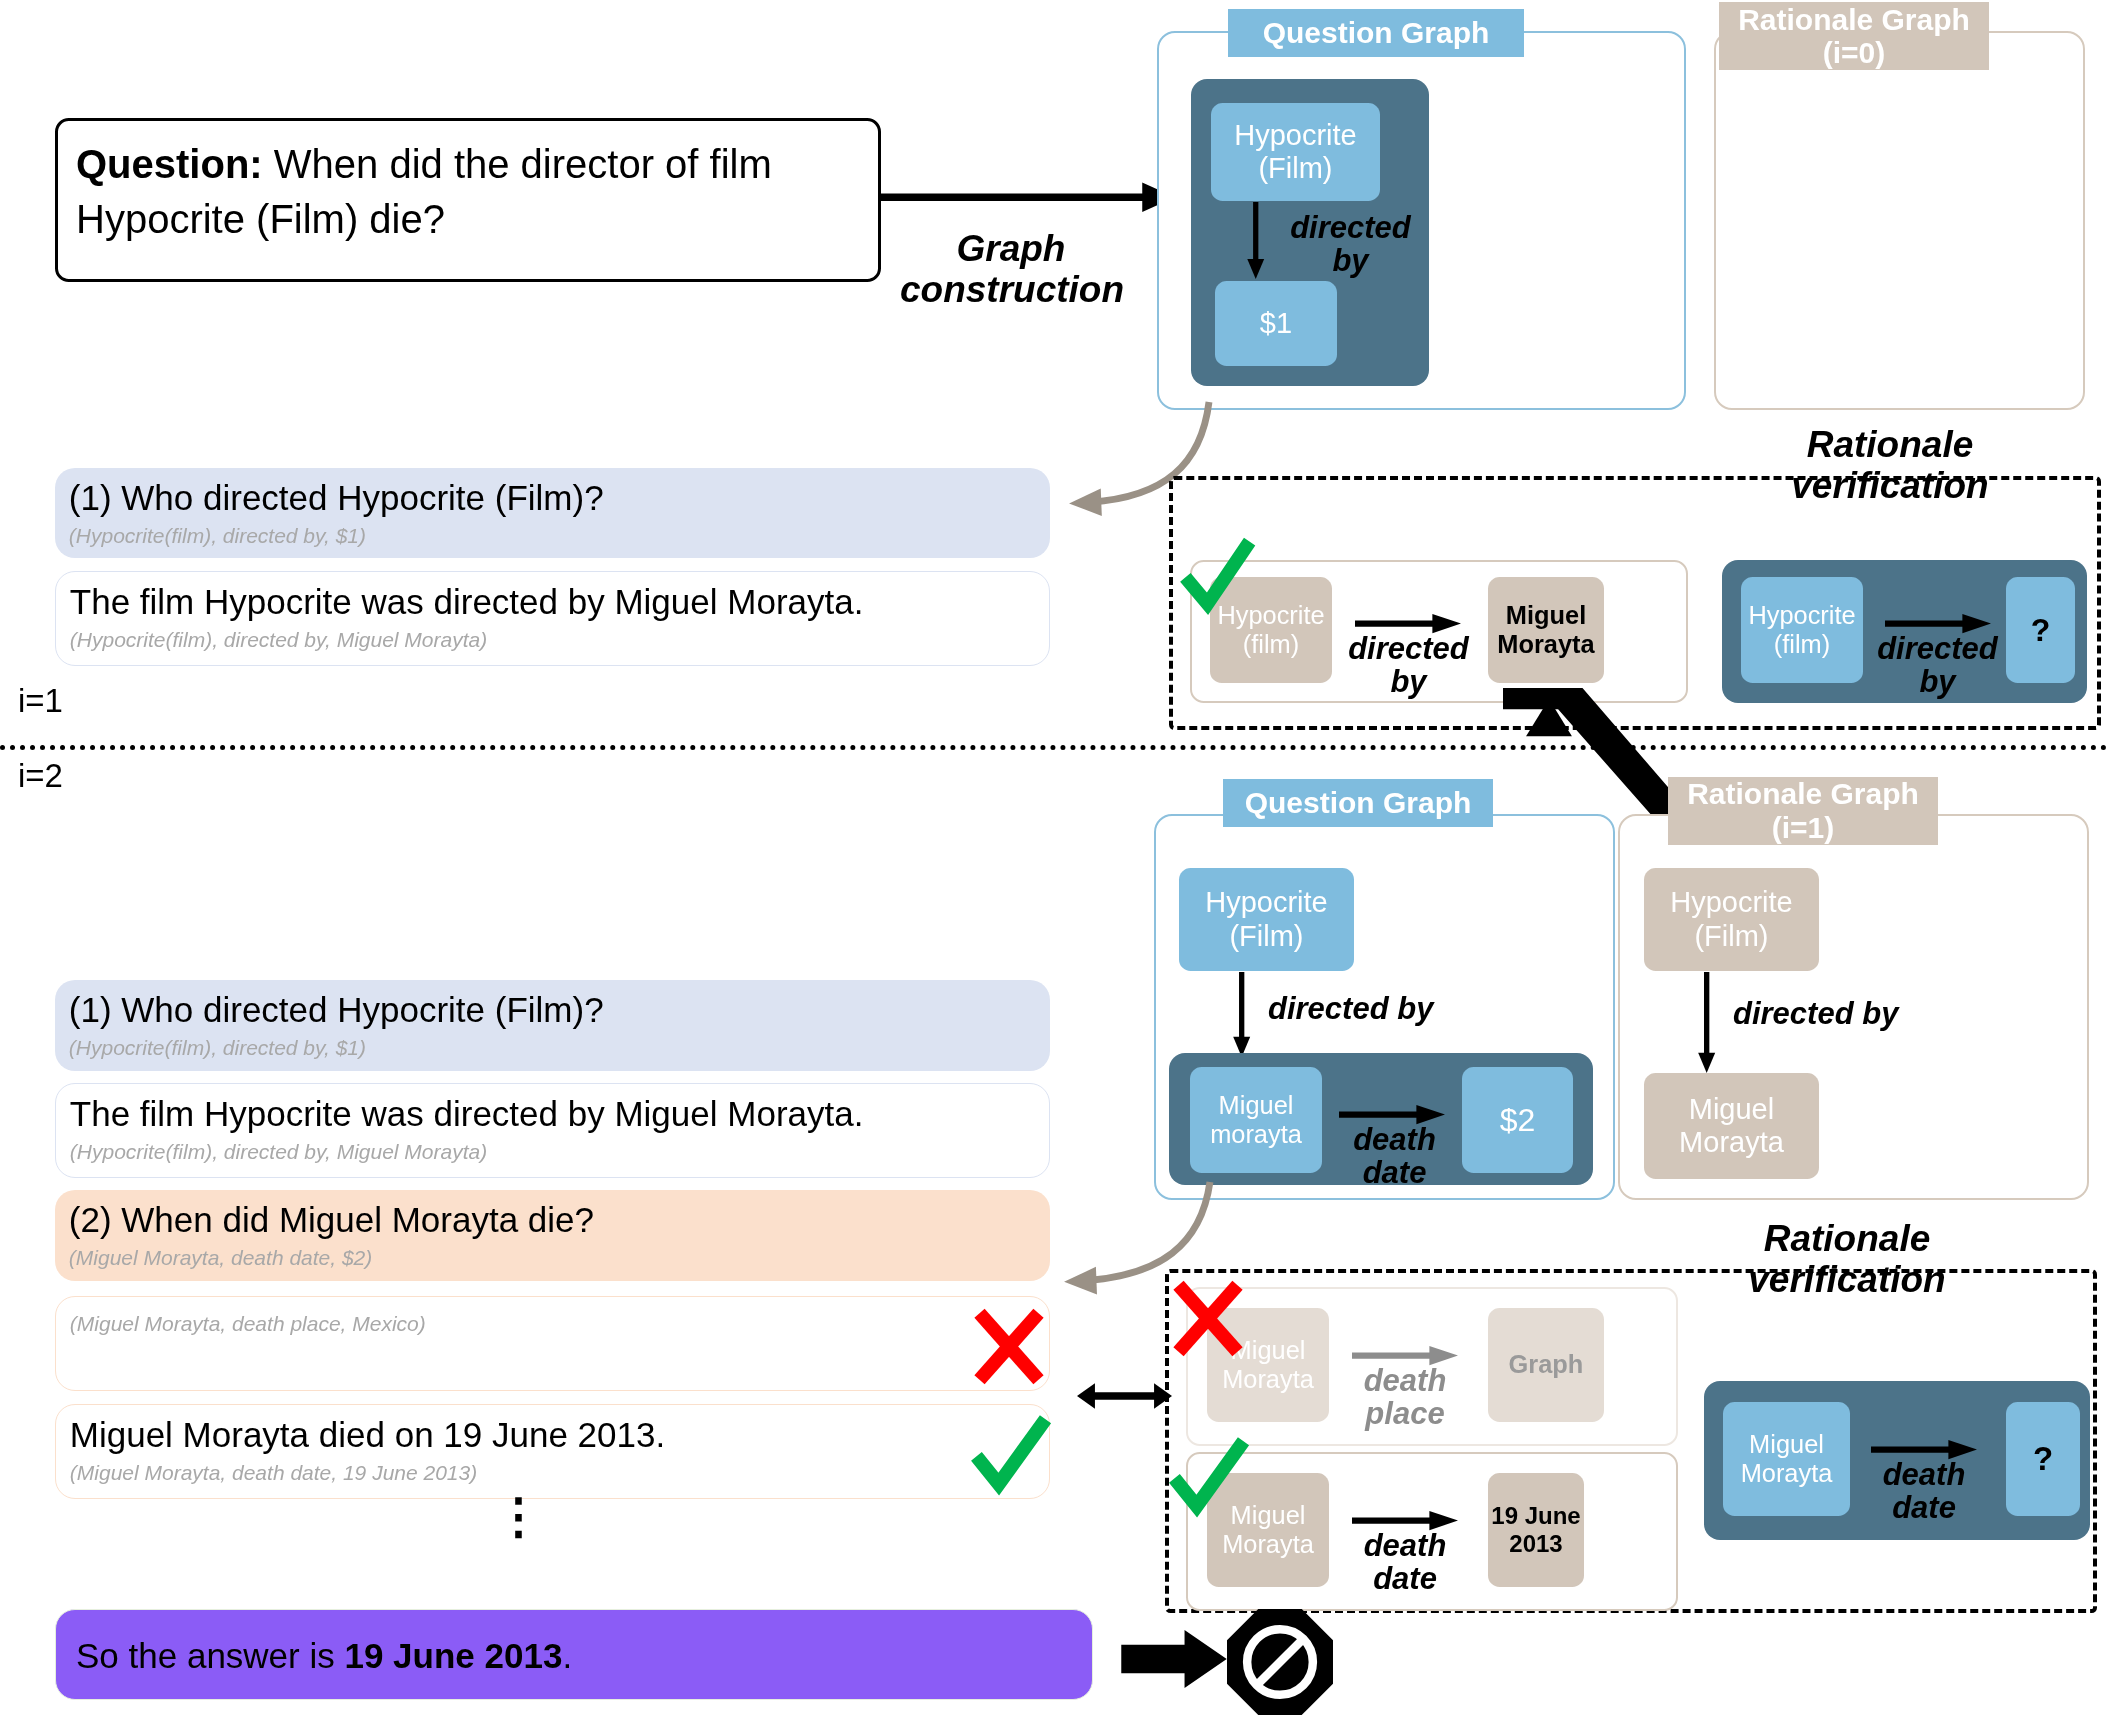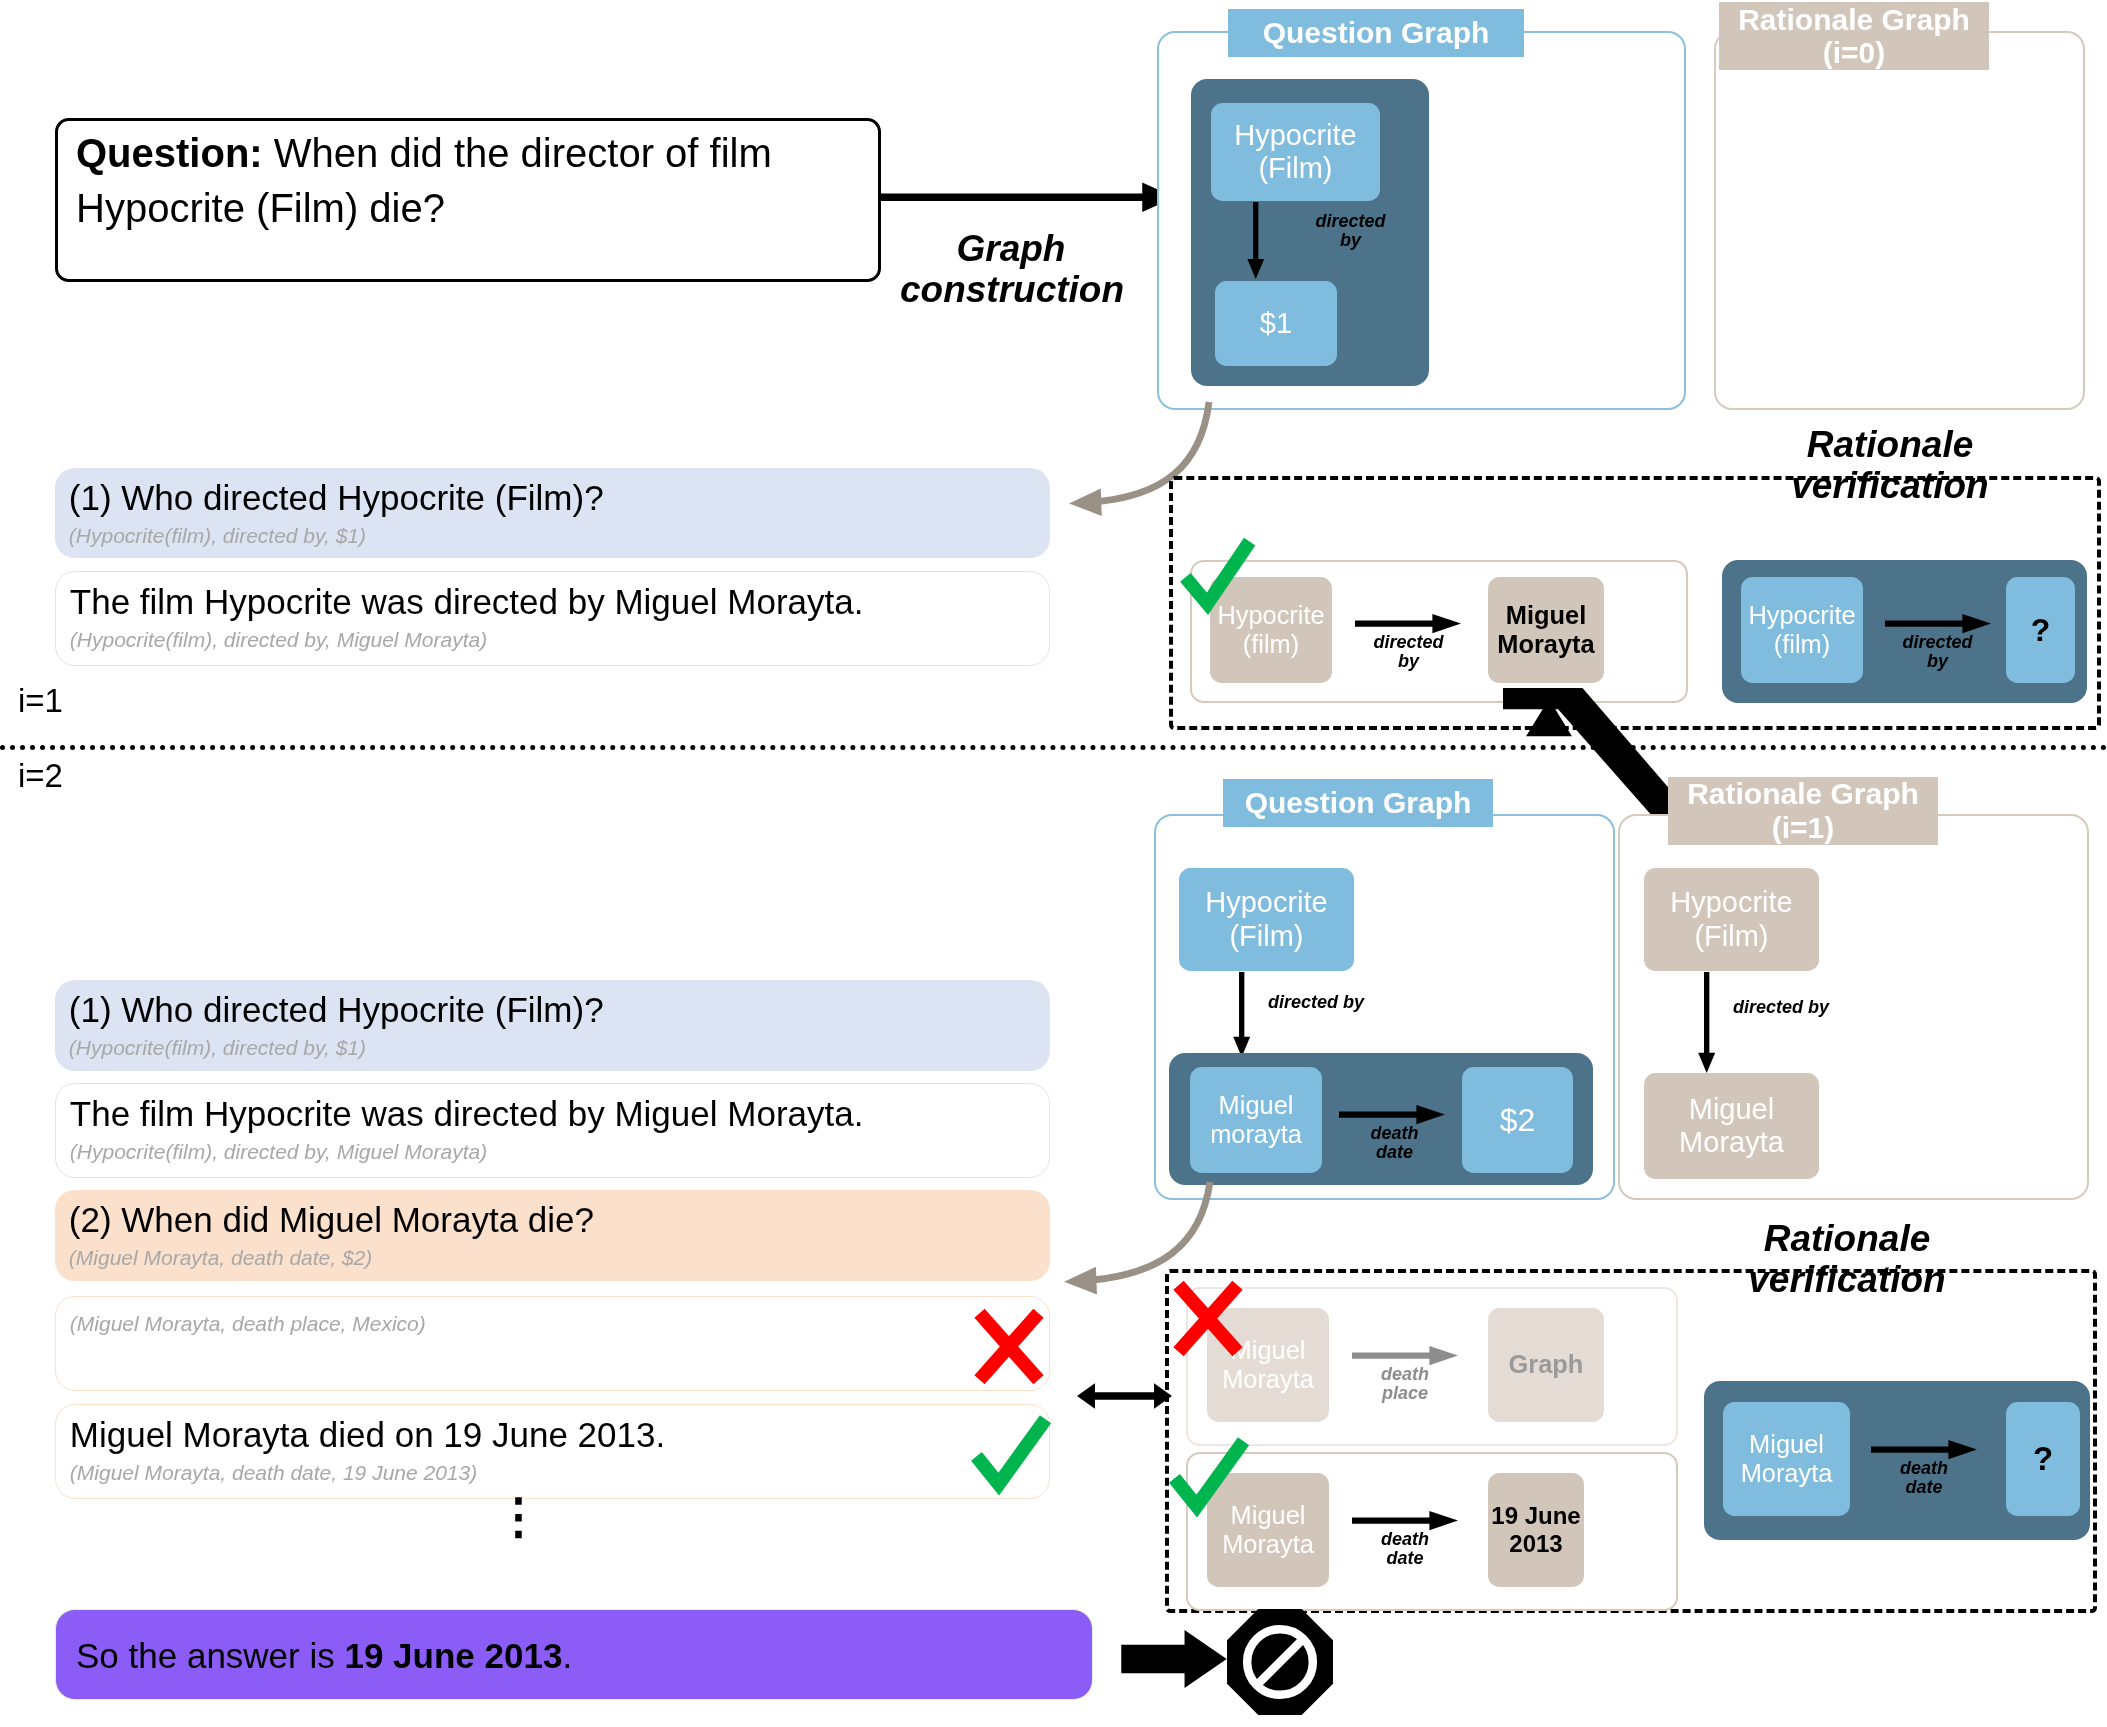--- a/index.html
+++ b/index.html
@@ -3,21 +3,21 @@
 <meta charset="utf-8">
 <style>
   html,body{margin:0;padding:0;background:#fff;}
   body{font-family:"Liberation Sans",sans-serif;}
   #root{position:relative;width:2108px;height:1727px;background:#fff;overflow:hidden;}
   .abs{position:absolute;box-sizing:border-box;}
   .ctr{display:flex;align-items:center;justify-content:center;text-align:center;}
 
   
   .qbox{border:3.7px solid #000;border-radius:13.8px;background:#fff;
-        padding:5px 18px;font-size:40px;line-height:1.38;color:#000;}
+        padding:16px 18px;font-size:40px;line-height:1.38;color:#000;}
   .qbox b{font-weight:bold;}
 
   
   .panel{border:2.6px solid #8CC0DD;border-radius:18px;background:#fff;}
   .panel.tan{border-color:#D6CABD;}
   .panel-title{position:absolute;color:#fff;font-weight:bold;font-size:30px;
         line-height:1.12;padding:6.4px 13.8px;text-align:center;z-index:6;}
   .panel-title.blue{background:#7FBCDE;}
   .panel-title.tan{background:#D2C6BA;}
 
@@ -25,21 +25,21 @@
   .node{border-radius:11.6px;color:#fff;font-size:29px;line-height:1.15;
         display:flex;align-items:center;justify-content:center;text-align:center;}
   .node.blue{background:#7FBCDE;}
   .node.tan{background:#D2C6BA;}
   .node.tan-fade{background:#E4DCD4;color:#fff;}
   .node.darkblock{background:#4C7389;border-radius:16px;}
   .node.bk{color:#000;font-weight:bold;}
   .node.bk-fade{color:#9A9A9A;font-weight:bold;}
 
   
-  .elabel{font-style:italic;font-weight:bold;font-size:18px;line-height:1.05;
+  .elabel{font-style:italic;font-weight:bold;font-size:31px;line-height:1.05;
           color:#000;text-align:center;}
   .elabel.fade{color:#8D8D8D;}
 
   
   .caption{font-style:italic;font-weight:bold;font-size:37px;line-height:1.12;
            color:#000;text-align:center;}
 
   
   .row{border-radius:20px;padding:8.5px 13.8px 5.3px 13.8px;box-sizing:border-box;}
   .row .main{font-size:35px;line-height:1.18;color:#000;}

